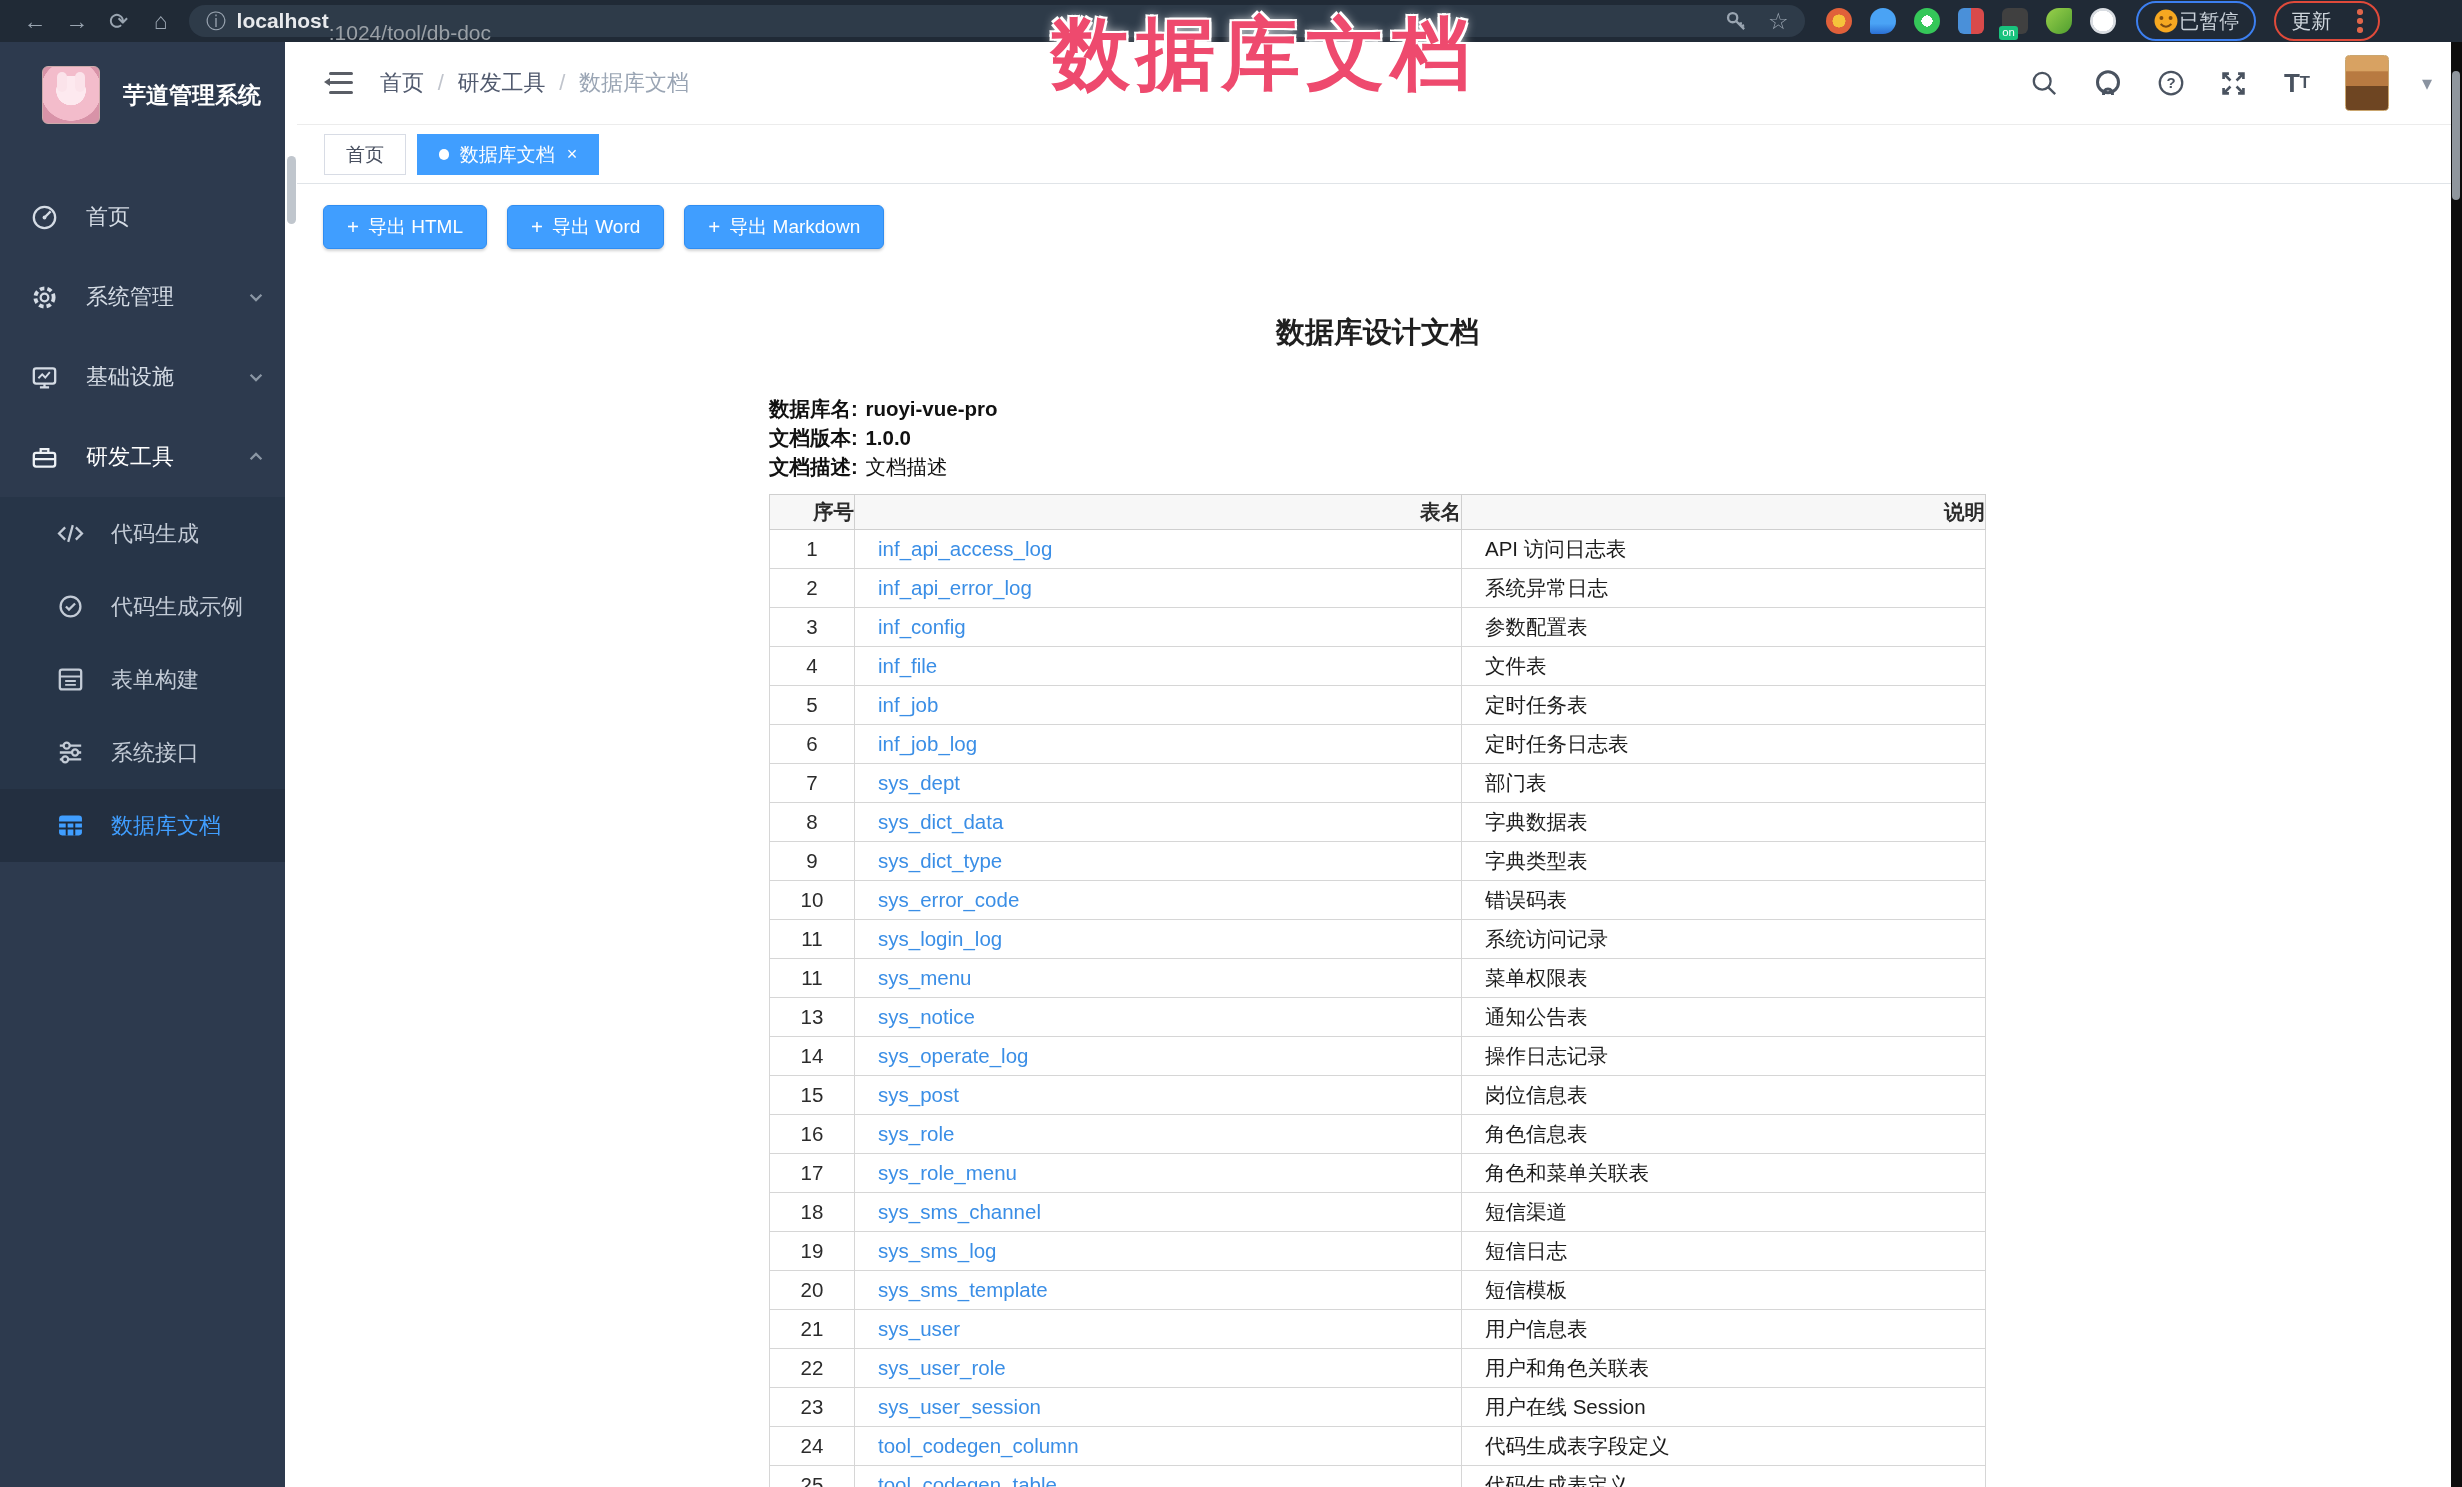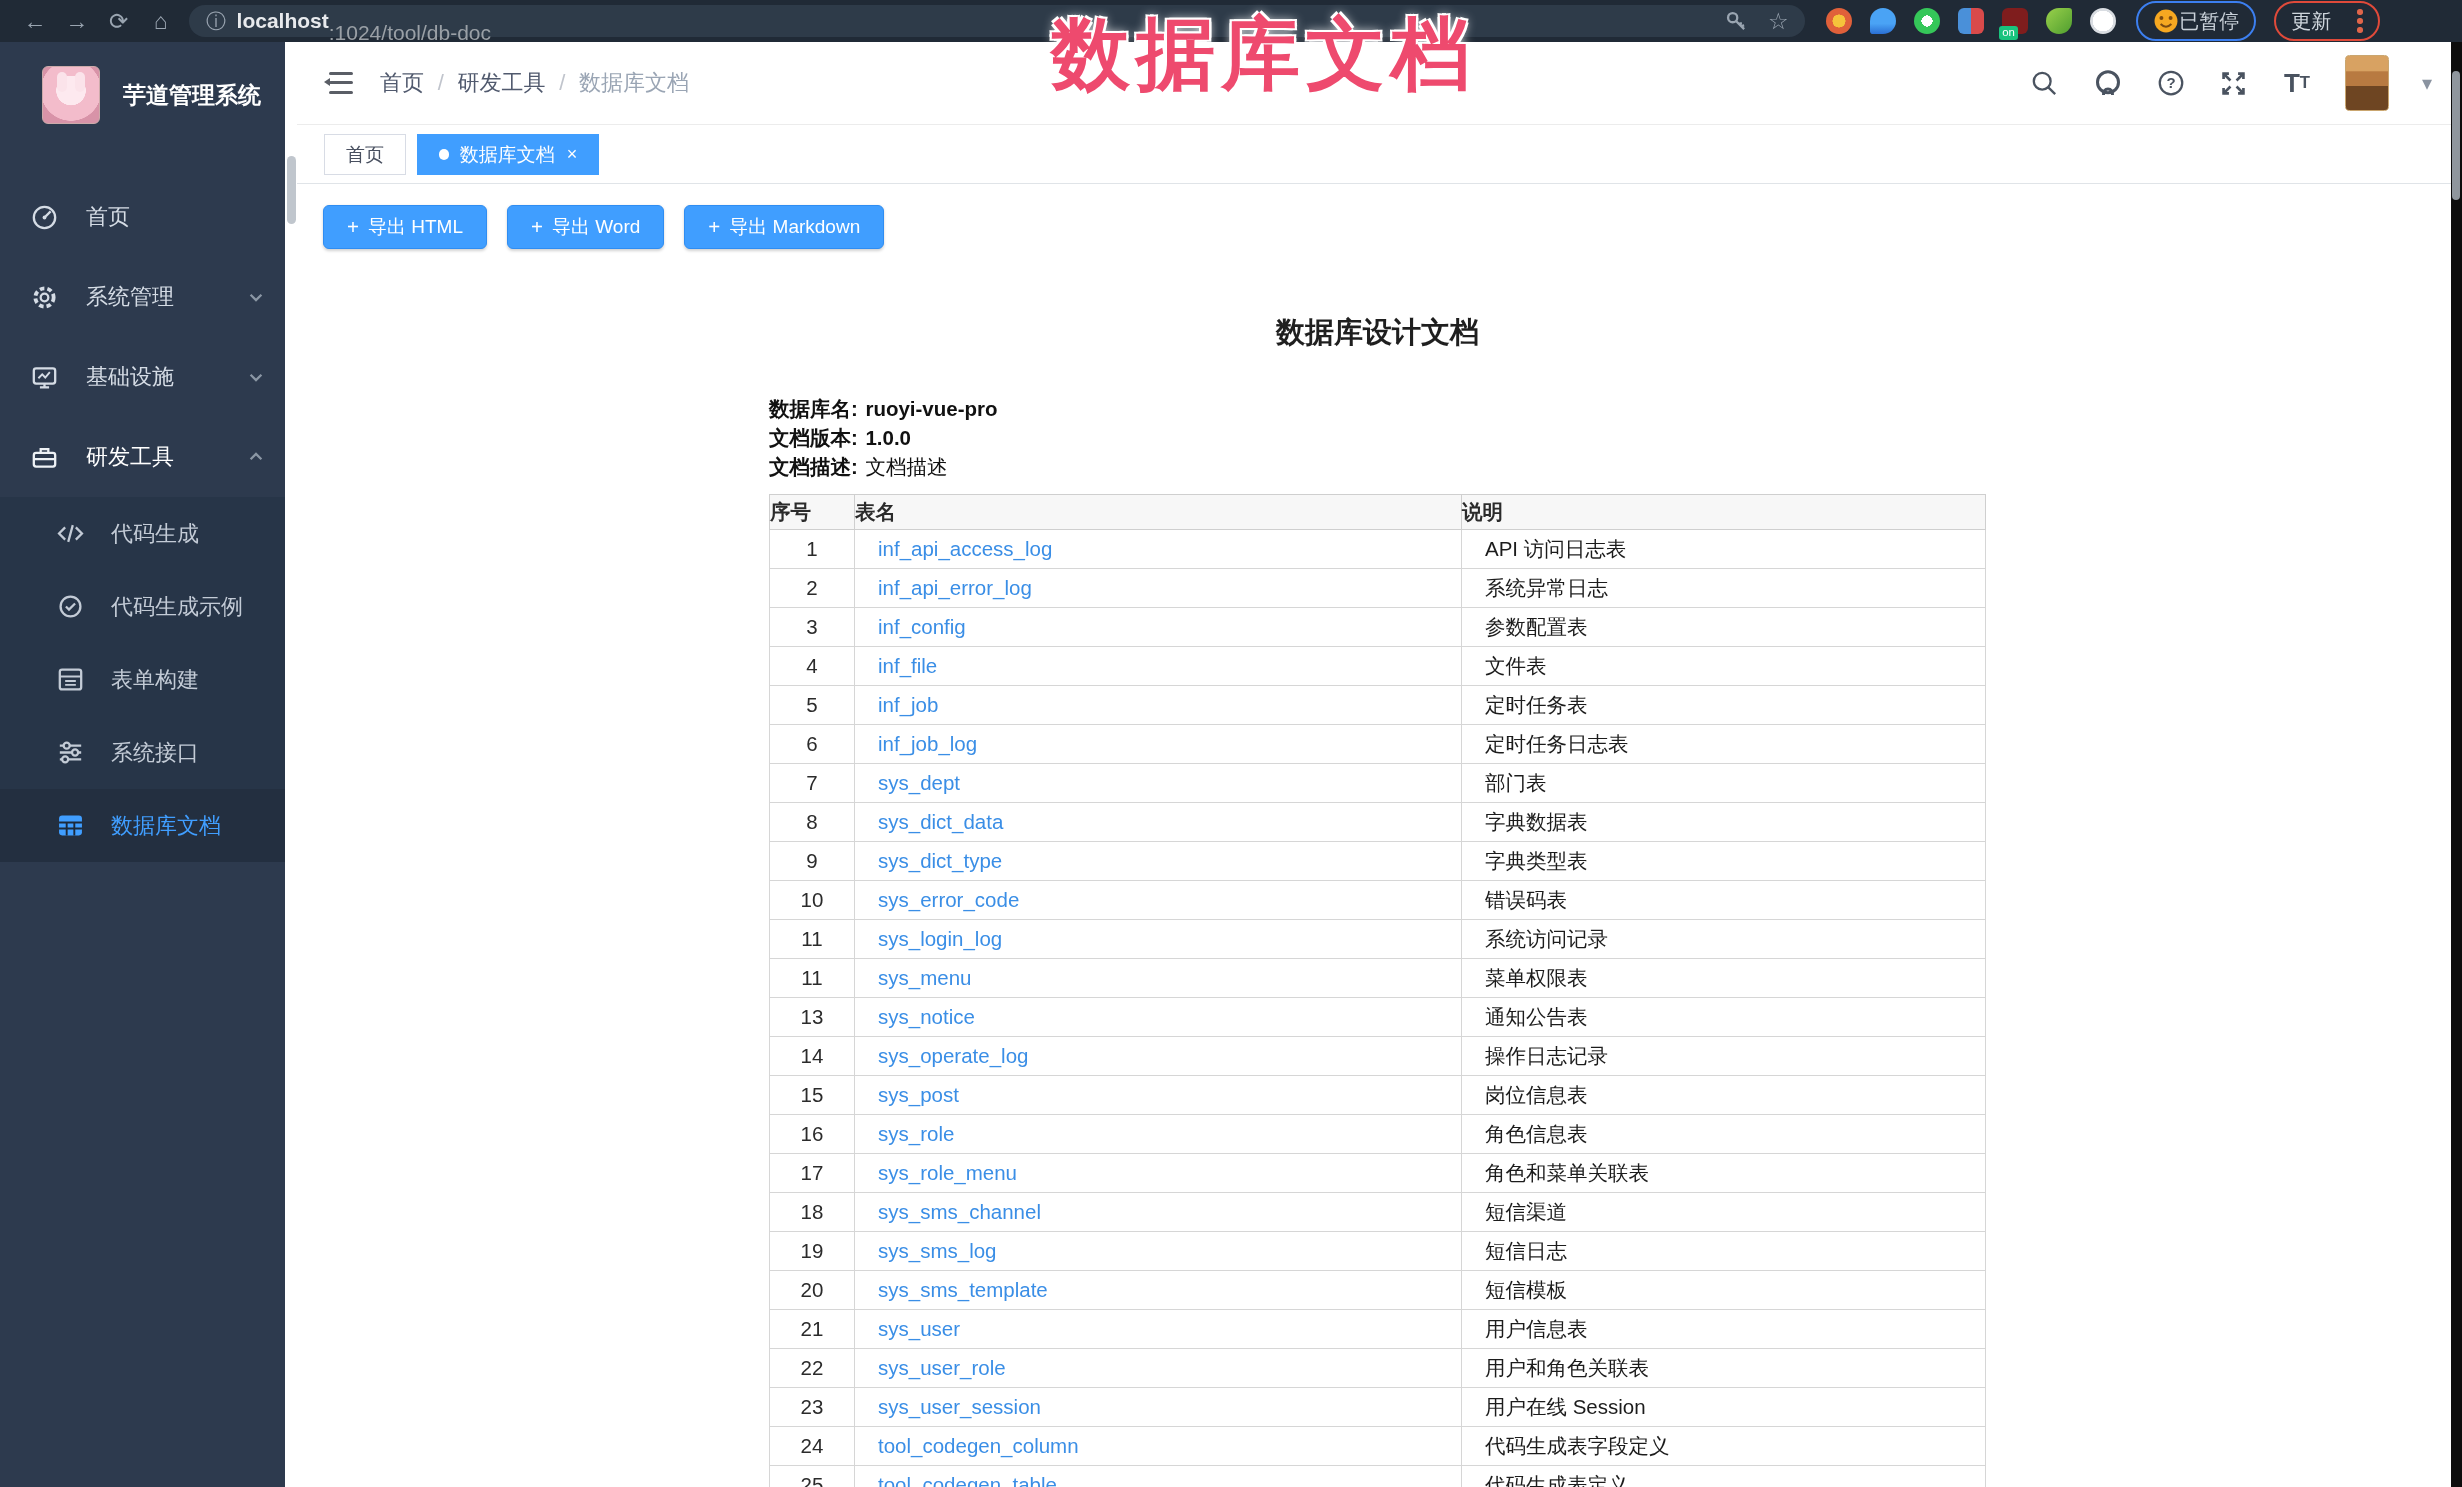--- a/index.html
+++ b/index.html
@@ -84,21 +84,21 @@
   .btn .plus { margin-right:9px; font-size:20.5px; }
 
   .doc { position:absolute; left:472px; top:114px; width:1217px; }
   .doc-title { text-align:center; font-size:29px; font-weight:bold; color:#1f1f1f; margin-top:13.7px; }
   .doc-meta { margin-top:41px; font-size:20.5px; color:#111; line-height:29px; }
   .doc-meta .lab { font-weight:bold; }
   .doc-meta .val { margin-left:7.6px; }
   .doc-meta .val.b { font-weight:bold; }
 
   table.db { margin-top:13.7px; width:100%; border-collapse:collapse; font-size:20.5px; color:#2b2b2b; table-layout:fixed; }
-  table.db th { background:#f7f7f7; border:1.5px solid #cfcfcf; height:35px; font-weight:bold; text-align:left; }
+  table.db th { background:#f7f7f7; border:1.5px solid #cfcfcf; height:35px; font-weight:bold; text-align:right; }
   table.db td { border:1.5px solid #d6d6d6; height:39px; }
   table.db col.c1 { width:85px; } table.db col.c2 { width:607px; }
   td.idx { text-align:center; }
   td.namec { padding-left:23px; }
   td.namec a { color:#3a8ee6; text-decoration:none; cursor:pointer; }
   td.descc { padding-left:23px; color:#1c1c1c; }
 
   
   .page-scroll { position:absolute; right:0; top:42px; width:11.4px; bottom:0; background:#0d0d0d; z-index:70; }
   .page-scroll .thumb { position:absolute; left:1.5px; top:29px; width:8.3px; height:129px; background:#8f969d; border-radius:4.6px; }
@@ -126,21 +126,21 @@
             <path d="M14 14 L25 25 M21 21 l4 -1 M18 18 l4 -1" stroke="#9aa5b1" stroke-width="3" fill="none"></path>
           </svg>
       </span>
       <span class="pill-icon star-g">☆</span>
     </div>
     <div class="extrow">
       <span class="ext" style="background:radial-gradient(circle,#f5c33b 0 35%,#e0603a 36%);"></span>
       <span class="ext" style="background:linear-gradient(180deg,#4aa3f5 60%,#2a6fd4);border-radius:50% 50% 50% 12%;"></span>
       <span class="ext" style="background:radial-gradient(circle,#ffffff 0 30%,#35c759 31%);"></span>
       <span class="ext sq" style="background:linear-gradient(90deg,#4a90d9 50%,#d94a4a 50%);"></span>
-      <span class="ext sq" style="background:#7f1d1d;">
+      <span class="ext sq" style="background:#404040;">
         <span class="onbadge">on</span>
       </span>
       <span class="ext" style="background:linear-gradient(135deg,#9ad14b,#4f9e2f);border-radius:50% 12% 50% 50%;"></span>
       <span class="ext" style="background:radial-gradient(circle,#ffffff 0 55%,#d9dde2 56%);"></span>
     </div>
     <div class="paused-pill">
       <svg width="26" height="26" viewBox="0 0 34 34">
           <circle cx="17" cy="17" r="15" fill="#f6a821"></circle>
           <circle cx="11" cy="13" r="2.6" fill="#7a4a12"></circle>
           <circle cx="23" cy="13" r="2.6" fill="#7a4a12"></circle>

